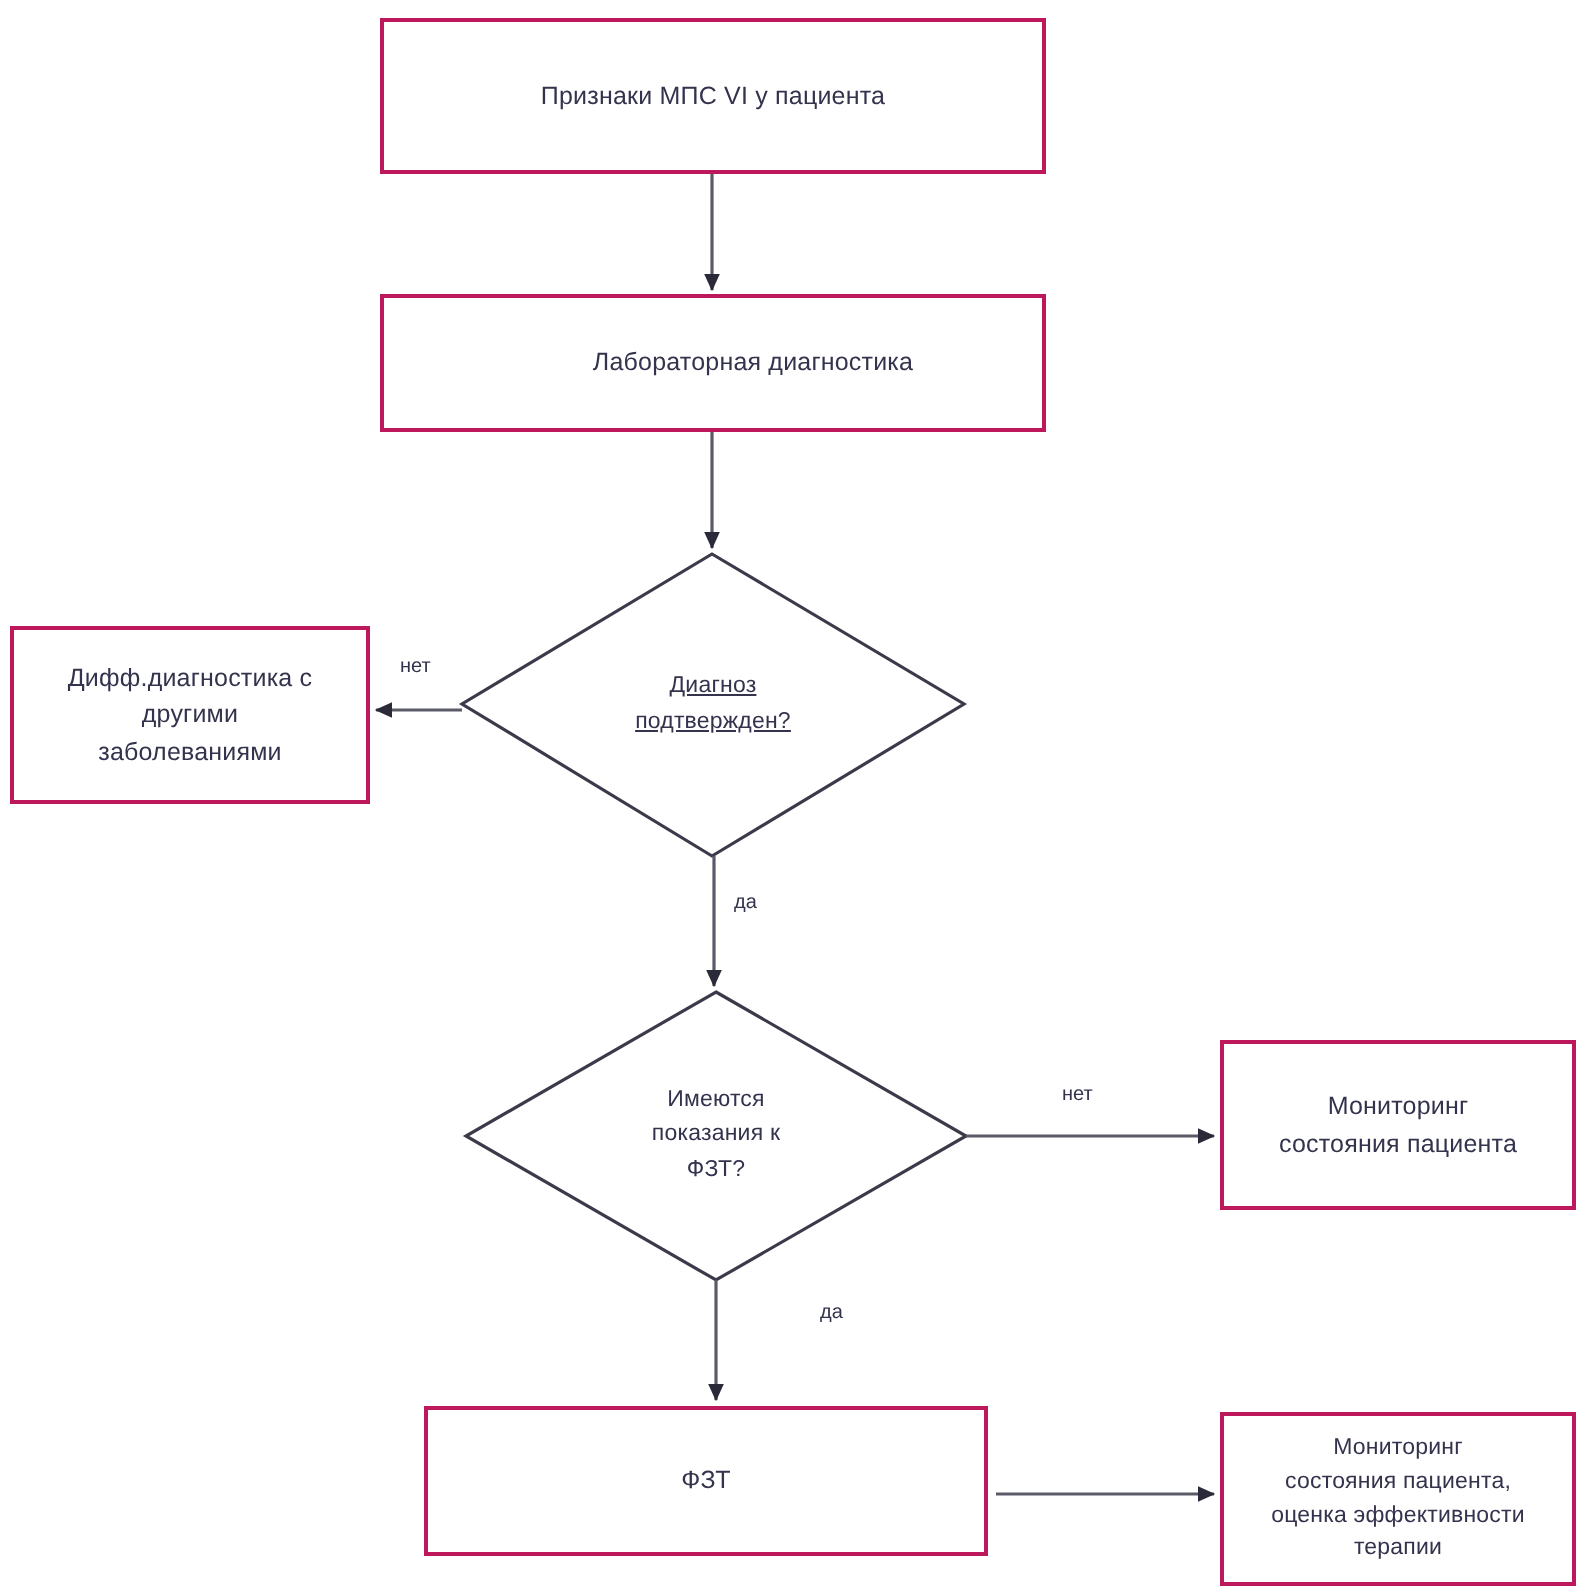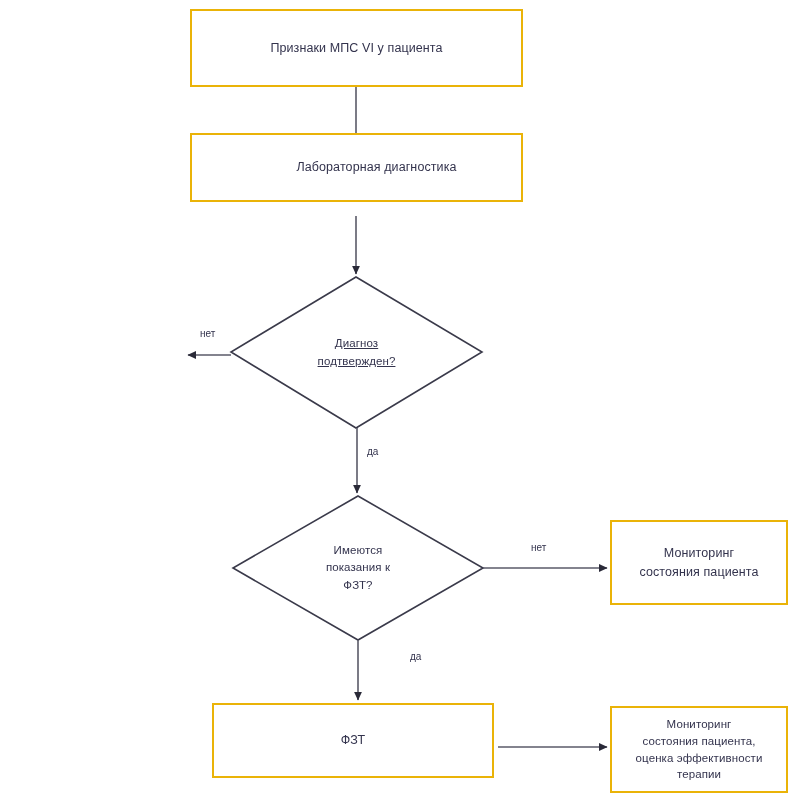--- a/index.html
+++ b/index.html
@@ -32,21 +32,21 @@
     display: flex;
     align-items: center;
     justify-content: center;
     text-align: center;
     color: #33334d;
     font-size: 12.5px;
     line-height: 1.45;
     letter-spacing: 0.1px;
   }
   .process-box {
-    border: 2px solid #eab308;
+    border: 2px solid #be185d;
     background: #ffffff;
     padding: 4px 8px;
     align-items: center;
   }
   .node-text {
     display: block;
     white-space: pre-line;
   }
   .diamond-node {
     background: transparent;
@@ -95,29 +95,34 @@
 
     <line x1="358" y1="640" x2="358" y2="700" stroke="#5a5a68" stroke-width="1.6" marker-end="url(#arrowhead)"></line>
 
     <line x1="498" y1="747" x2="607" y2="747" stroke="#5a5a68" stroke-width="1.6" marker-end="url(#arrowhead)"></line>
   </svg>
 
   <div class="node process-box" style="left:190px; top:9px; width:333px; height:78px;">
     <span class="node-text">Признаки МПС VI у пациента</span>
   </div>
 
-  <div class="node process-box" style="left:190px; top:133px; width:333px; height:69px;padding-left:48px;">
+  <div class="node process-box" style="left:190px; top:147px; width:333px; height:69px;padding-left:48px;">
     <span class="node-text">Лабораторная диагностика</span>
   </div>
 
   <div class="node diamond-node" style="left:231px; top:277px; width:251px; height:151px;text-decoration:underline;">
     <span class="node-text">Диагноз
 подтвержден?</span>
   </div>
 
+  <div class="node process-box" style="left:5px; top:313px; width:180px; height:89px;">
+    <span class="node-text">Дифф.диагностика с
+другими
+заболеваниями</span>
+  </div>
 
   <div class="node diamond-node" style="left:233px; top:496px; width:250px; height:144px;align-items:center;">
     <span class="node-text">Имеются
 показания к
 ФЗТ?</span>
   </div>
 
   <div class="node process-box" style="left:610px; top:520px; width:178px; height:85px;">
     <span class="node-text">Мониторинг
 состояния пациента</span>

